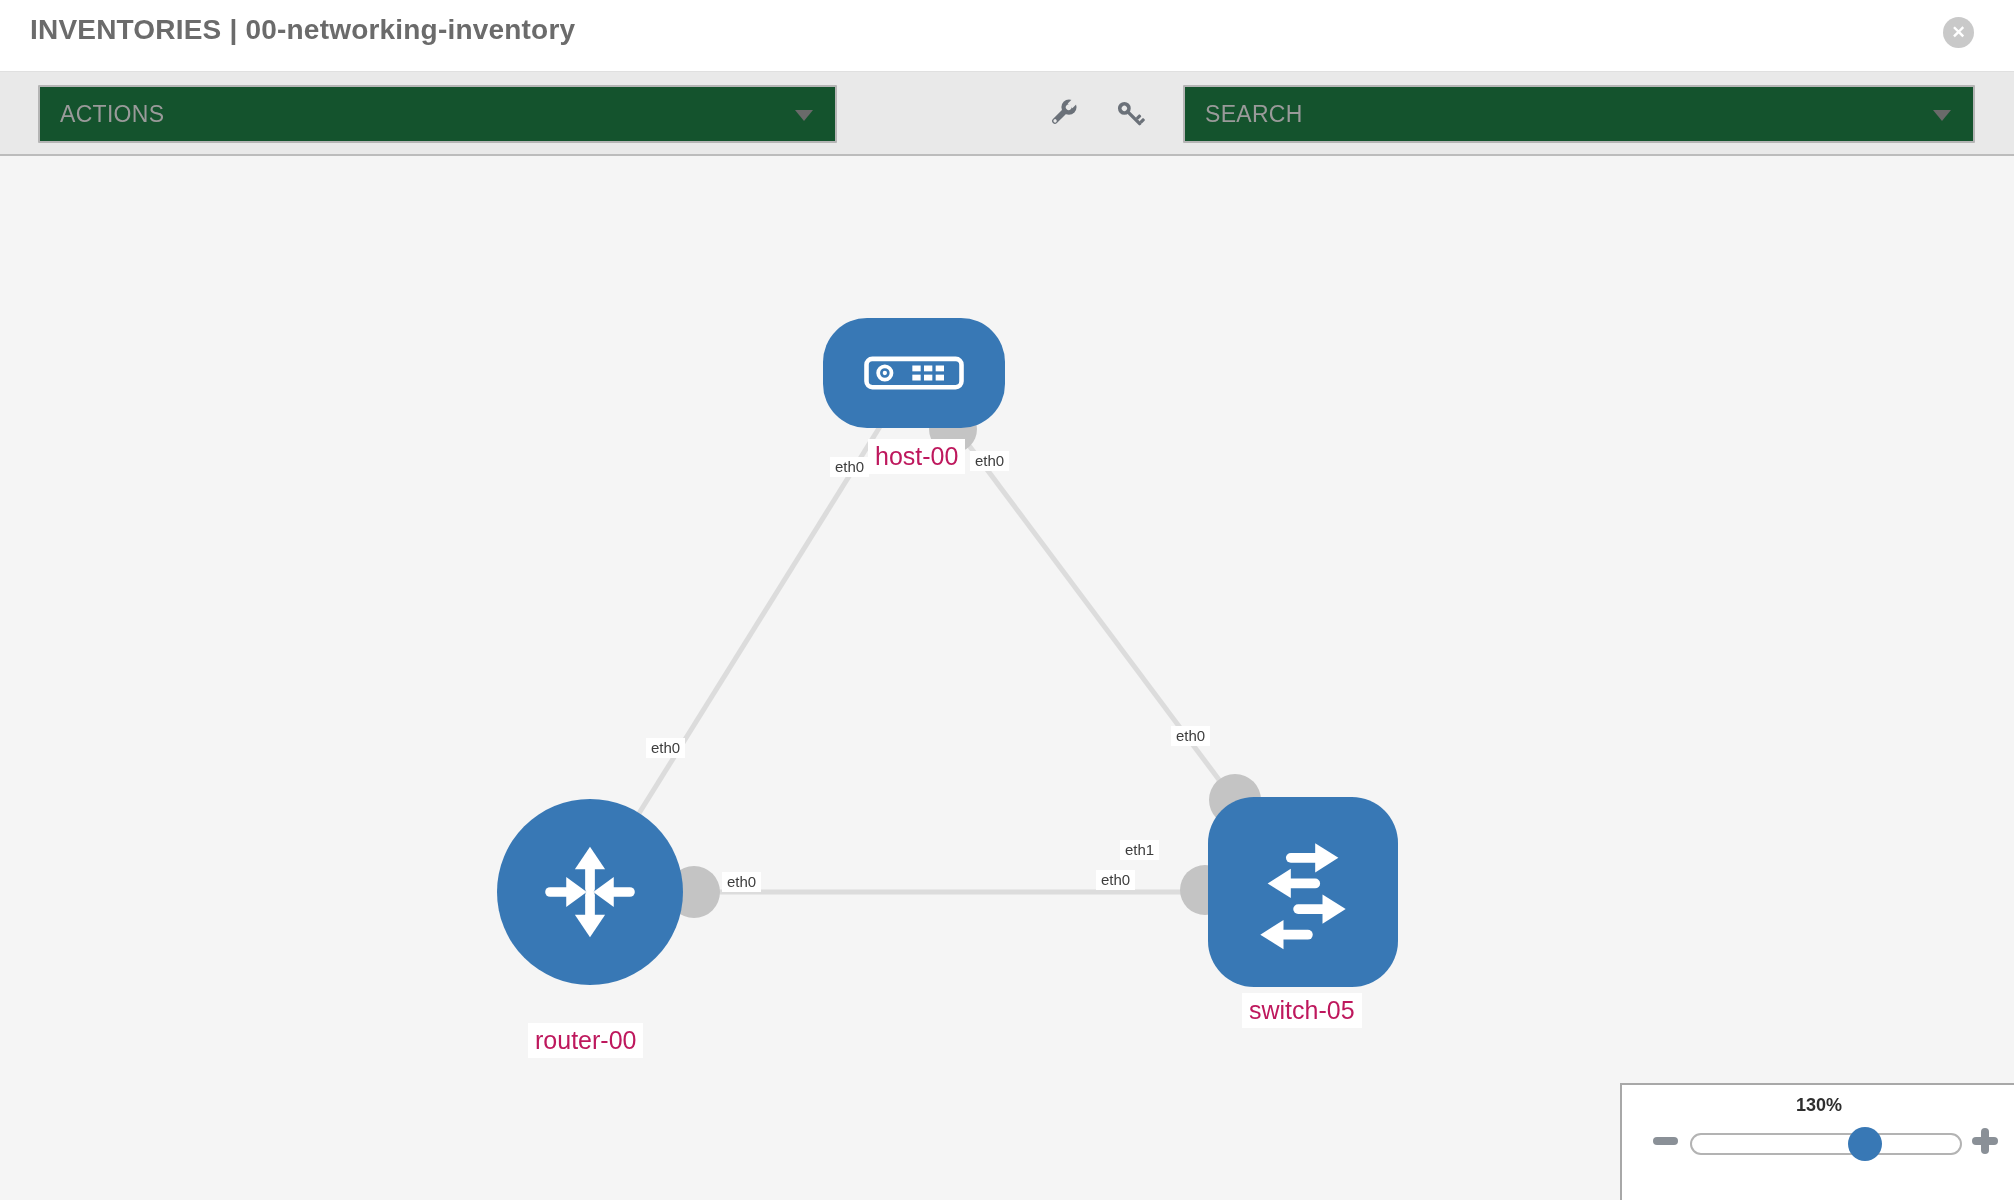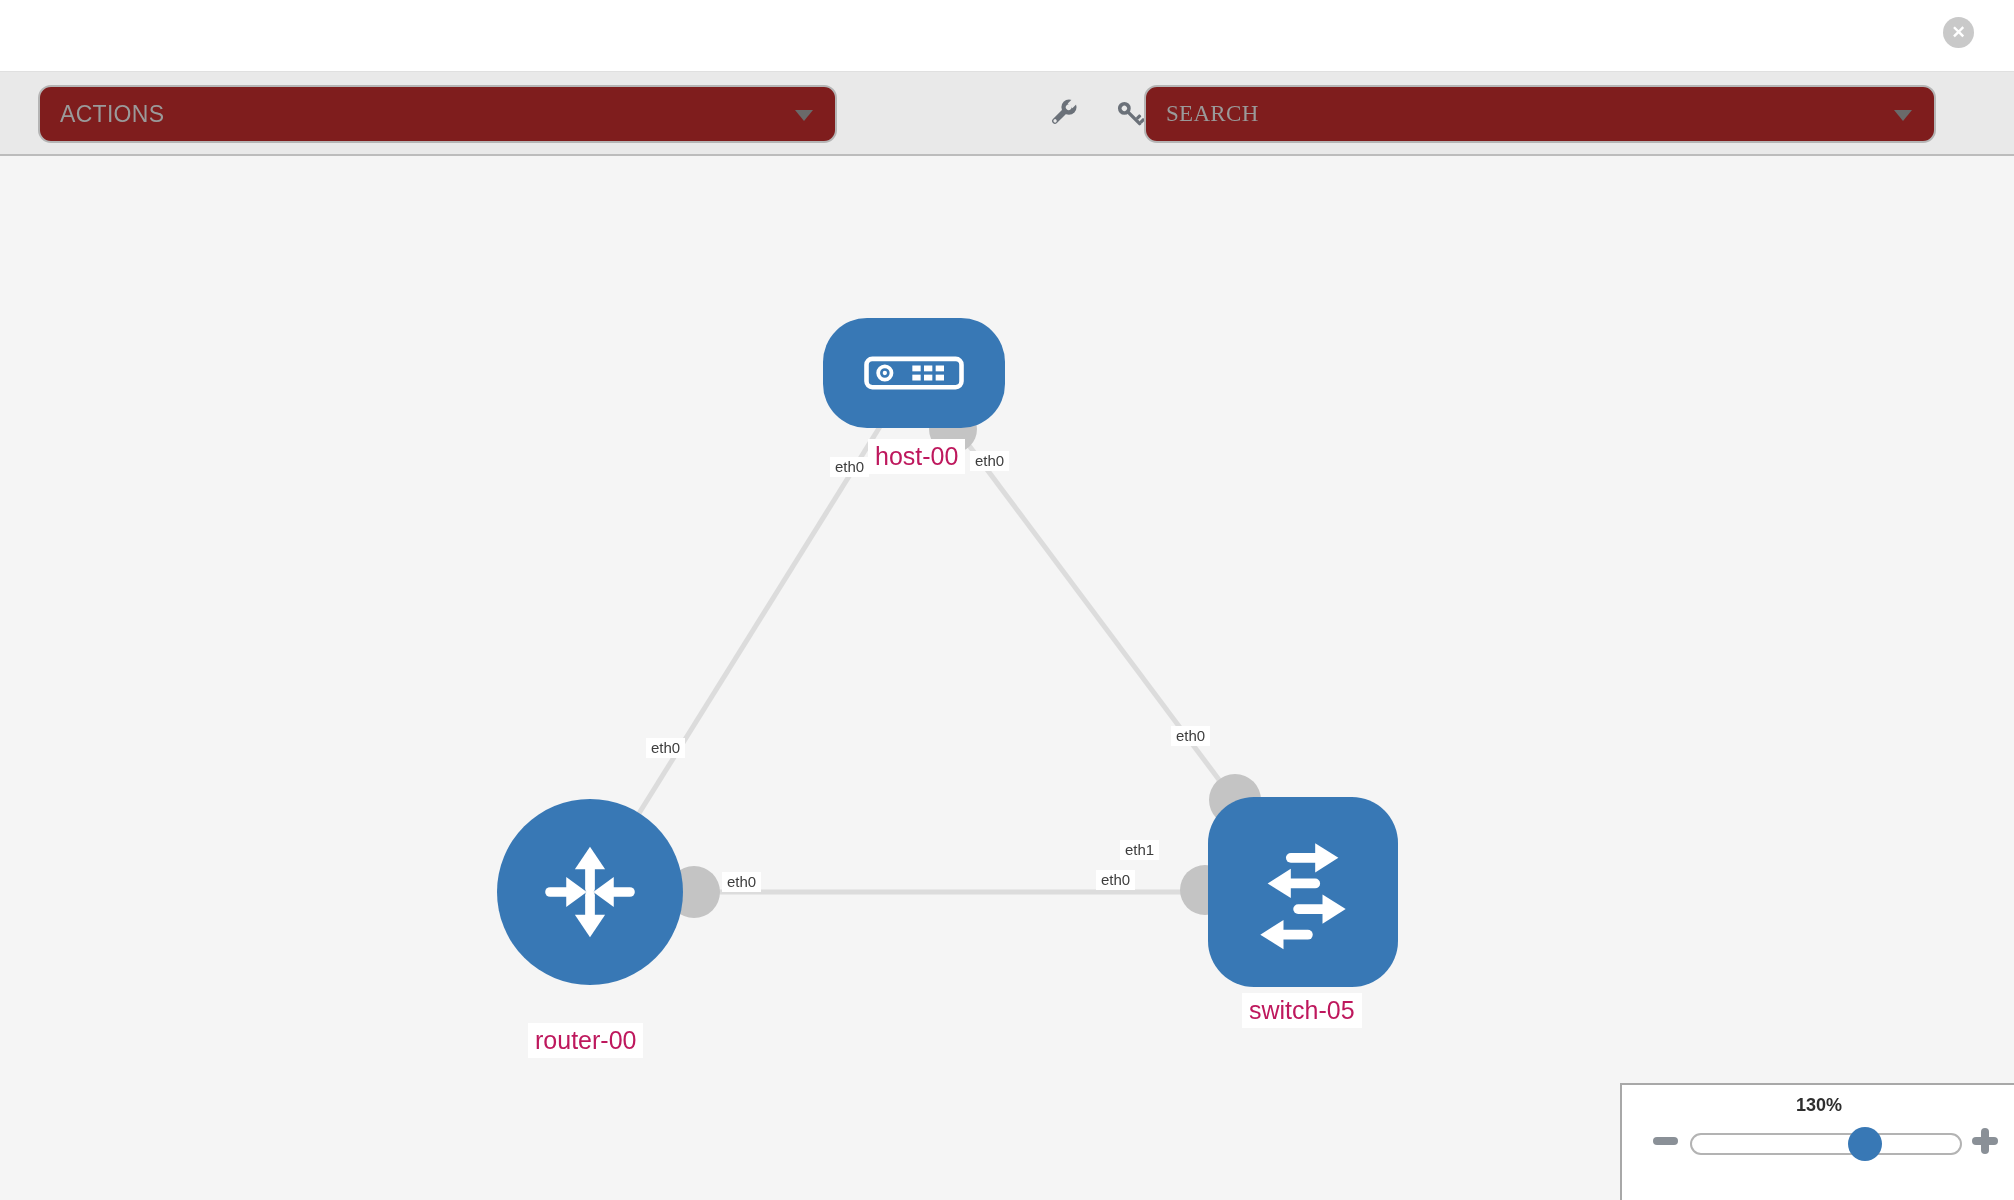--- a/index.html
+++ b/index.html
@@ -22,22 +22,22 @@
     background:#c9c9c9;display:flex;align-items:center;justify-content:center;
     cursor:pointer;
   }
   .close-btn span{color:#ffffff;font-size:17px;font-weight:bold;line-height:1;}
   
   .toolbar{
     position:absolute;left:0;top:72px;width:2014px;height:84px;
     background:#e9e9e9;border-bottom:2px solid #bcbcbc;box-sizing:border-box;
   }
   .select-box{
-    position:absolute;top:13px;height:58px;background:#7f1d1d;
-    border:2px solid #b5b5b5;border-radius:13px;box-sizing:border-box;
+    position:absolute;top:13px;height:58px;background:#14532d;
+    border:2px solid #b5b5b5;border-radius:1px;box-sizing:border-box;
     display:flex;align-items:center;cursor:pointer;
   }
   .select-box .sel-label{
     padding-left:20px;font-size:23px;color:#9a9a9a;letter-spacing:.3px;
   }
   .caret{
     position:absolute;right:22px;top:23px;width:0;height:0;
     border-left:9px solid transparent;border-right:9px solid transparent;
     border-top:11px solid #6a6a6a;
   }
@@ -88,20 +88,21 @@
   }
   .zoom-thumb{
     position:absolute;left:156px;top:-8px;width:34px;height:34px;border-radius:50%;
     background:#3878b5;cursor:grab;
   }
 </style>
 </head>
 <body>
 
 <div class="app-header">
+  <div class="page-title">INVENTORIES | 00-networking-inventory</div>
   <div class="close-btn">
     <span>✕</span>
   </div>
 </div>
 
 <div class="toolbar">
 
   <div class="select-box" style="left:38px;width:799px;">
     <span class="sel-label">ACTIONS</span>
     <span class="caret"></span>
@@ -124,21 +125,21 @@
       <g transform="rotate(-45 18 18)">
         <circle cx="18" cy="8.6" r="6.4" fill="#6b7179"></circle>
         <circle cx="18" cy="8.6" r="2.7" fill="#e9e9e9"></circle>
         <rect x="16.3" y="13.8" width="3.4" height="18" rx="1.2" fill="#6b7179"></rect>
         <rect x="19.4" y="23.2" width="5.2" height="3.2" rx="1" fill="#6b7179"></rect>
         <rect x="19.4" y="28.4" width="5.2" height="3.2" rx="1" fill="#6b7179"></rect>
       </g>
     </svg>
   </div>
 
-  <div class="select-box" style="left:1144px;width:792px;font-family:Liberation Serif, serif;">
+  <div class="select-box" style="left:1183px;width:792px;">
     <span class="sel-label">SEARCH</span>
     <span class="caret"></span>
   </div>
 </div>
 
 <div class="canvas">
 
   <svg class="topo-svg" width="2014" height="1044" viewBox="0 0 2014 1044">
 
     <line x1="590" y1="736" x2="914" y2="216" stroke="#dcdcdc" stroke-width="5"></line>

